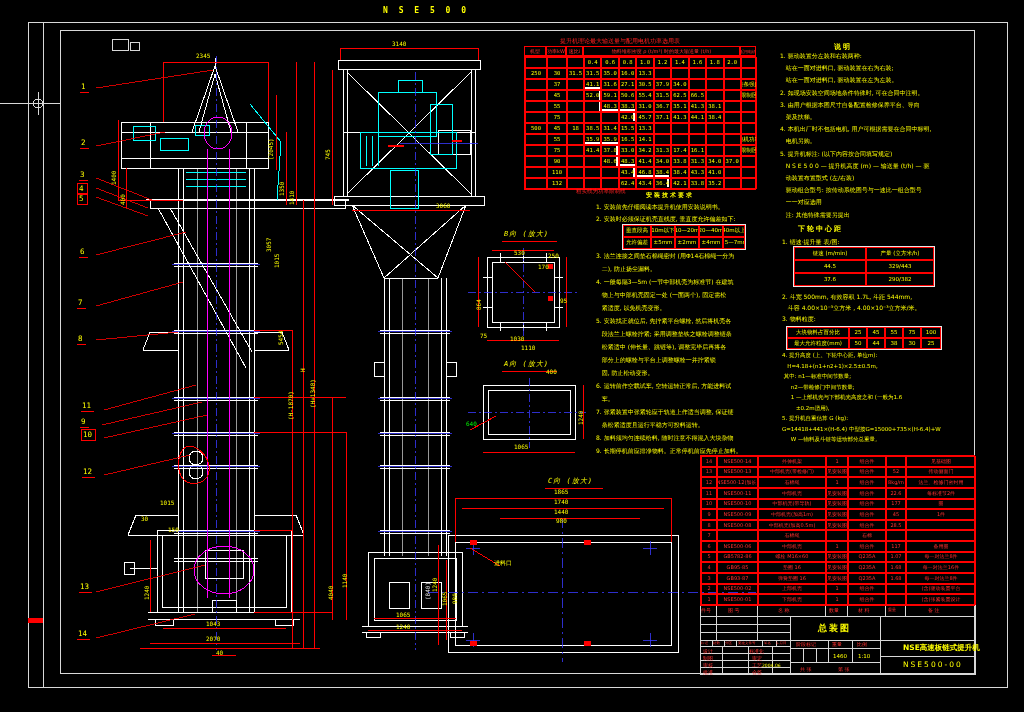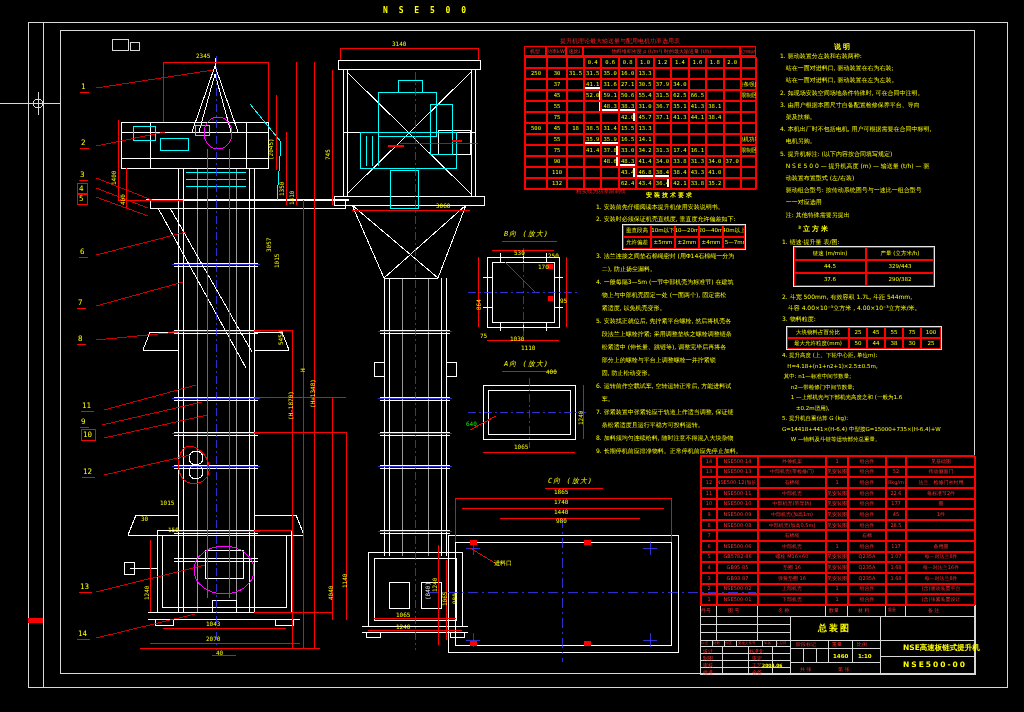--- a/index.html
+++ b/index.html
@@ -21,21 +21,21 @@
   .grid .cell{border:0.5px solid #ff0000;color:#ffff00;font-size:5.5px;line-height:1;
       display:flex;align-items:center;justify-content:center;overflow:hidden;white-space:nowrap;box-sizing:border-box;}
   .wframe{border:1px solid #e8e8e8;}
   #bom-grid .cell{color:#ff3030;font-size:5px;}
   #cap-grid .cell{font-size:5.5px;font-family:"DejaVu Sans Mono",monospace;}
   .cap-h{position:absolute;z-index:5;display:flex;box-sizing:border-box;}
   .cap-h .hcell{border:0.5px solid #ff0000;color:#ff3030;font-size:5px;display:flex;align-items:center;
       justify-content:center;overflow:hidden;white-space:nowrap;box-sizing:border-box;}
   #tb-layer span{position:absolute;white-space:nowrap;}
   .tbr{color:#ff3030;font-size:5px;}
-  .tby{color:#ffff00;font-size:5.5px;font-weight:bold;}
+  .tby{color:#ffff00;font-size:5.5px;}
 </style>
 </head>
 <body>
 
 <div id="stage">
 
 <svg id="linework" width="1024" height="712" viewBox="0 0 1024 712" shape-rendering="crispEdges">
 
   <g stroke="#d8d8d8" fill="none">
     <rect x="28.5" y="22.5" width="979" height="665"></rect>
@@ -299,21 +299,21 @@
         <line x1="96" y1="638" x2="195" y2="614"></line>
   </g>
 
   <g stroke="#ffffff" stroke-width="1.6" fill="none">
     <path d="M583,88 H600 V110 H634 V121"></path>
     <path d="M583,143 H617 V165 H634 V176 H668 V187"></path>
   </g>
 </svg>
 
 <div class="hdg" style="left:834px;top:42px;">说明</div>
-<div class="hdg" style="left:798px;top:224px;">³立方米</div>
+<div class="hdg" style="left:798px;top:224px;">下轮中心距</div>
 <div class="hdg" style="left:646px;top:191px;font-size:6px;">安装技术要求</div>
 <div class="hdg red" style="left:576px;top:188px;font-size:5.5px;">粗实线为功率限制线</div>
 <div class="hdg red" style="left:560px;top:37px;font-size:6px;font-weight:normal;">提升机理论最大输送量与配用电机功率选用表</div>
 
 <div class="nblock" id="notes-r" style="left:780px;top:50px;line-height:12.2px;"><div>1. 驱动装置分左装和右装两种:</div><div>   站在一面对进料口, 驱动装置在右为右装;</div><div>   站在一面对进料口, 驱动装置在左为左装。</div><div>2. 如现场安装空间场地条件特殊时, 可在合同中注明。</div><div>3. 由用户根据本图尺寸自备配置检修保养平台、导向</div><div>   架及扶梯。</div><div>4. 本机出厂时不包括电机, 用户可根据需要在合同中标明,</div><div>   电机另购。</div><div>5. 提升机标注: (以下内容按合同填写规定)</div><div>   N S E 5 0 0 — 提升机高度 (m) — 输送量 (t/h) — 驱</div><div>   动装置布置型式 (左/右装)</div><div>   驱动组合型号: 按传动系统图号与一速比一组合型号</div><div>   一一对应选用</div><div>   注: 其他特殊需要另提出</div></div>
 <div class="nblock" style="left:782px;top:236px;line-height:11px;"><div>1. 链速·提升量 表/图:</div></div>
 <div class="nblock" style="left:782px;top:291px;line-height:11px;"><div>2. 斗宽 500mm, 有效容积 1.7L, 斗距 544mm,</div><div>   斗容 4.00×10⁻³立方米 , 4.00×10⁻³立方米/米。</div><div>3. 物料粒度:</div></div>
 <div class="nblock" style="left:782px;top:350px;line-height:10.5px;font-size:5.5px;"><div>4. 提升高度 (上、下轮中心距, 单位m):</div><div>   H=4.18+(n1+n2+1)×2.5±0.5m,</div><div> 其中: n1—标准中间节数量;</div><div>     n2—带检修门中间节数量;</div><div>     1 —上部机壳与下部机壳高度之和 (一般为1.6</div><div>        ±0.2m适用),</div><div>5. 提升机自重估算 G (kg):</div><div>G=14418+441×(H-6.4) 中型按G=15000+735×(H-6.4)+W</div><div>     W —物料及斗链等运动部分总重量。</div></div>
 <div class="nblock" style="left:596px;top:201px;line-height:12px;"><div>1. 安装前先仔细阅读本提升机使用安装说明书。</div><div>2. 安装时必须保证机壳直线度, 垂直度允许偏差如下:</div></div>
 <div class="nblock" style="left:596px;top:249px;line-height:13px;"><div>3. 法兰连接之间垫石棉绳密封 (用Φ14石棉绳一分为</div><div>   二), 防止扬尘漏料。</div><div>4. 一般每隔3—5m (一节中部机壳为标准节) 在建筑</div><div>   物上与中部机壳固定一处 (一面两个), 固定需松</div><div>   紧适度, 以免机壳变形。</div><div>5. 安装找正就位后, 先拧紧平台螺栓, 然后将机壳各</div><div>   段法兰上螺栓拧紧; 采用调整垫铁之螺栓调整链条</div><div>   松紧适中 (伸长量、跳链等), 调整完毕后再将各</div><div>   部分上的螺栓与平台上调整螺栓一并拧紧锁</div><div>   固, 防止松动变形。</div><div>6. 运转前作空载试车, 空转运转正常后, 方能进料试</div><div>   车。</div><div>7. 张紧装置中张紧轮应于轨道上作适当调整, 保证链</div><div>   条松紧适度且运行平稳方可投料运转。</div><div>8. 加料须均匀连续给料, 随时注意不得混入大块杂物</div><div>9. 长期停机前应排净物料。正常停机前应先停止加料。</div></div>

